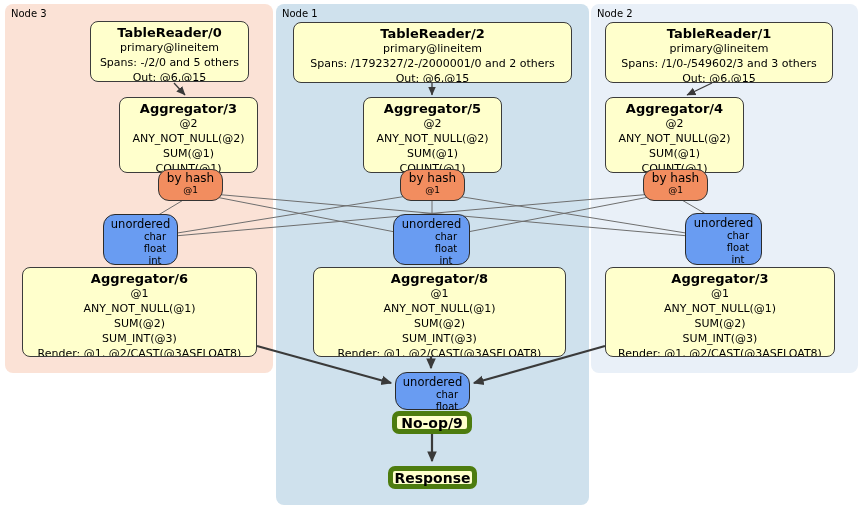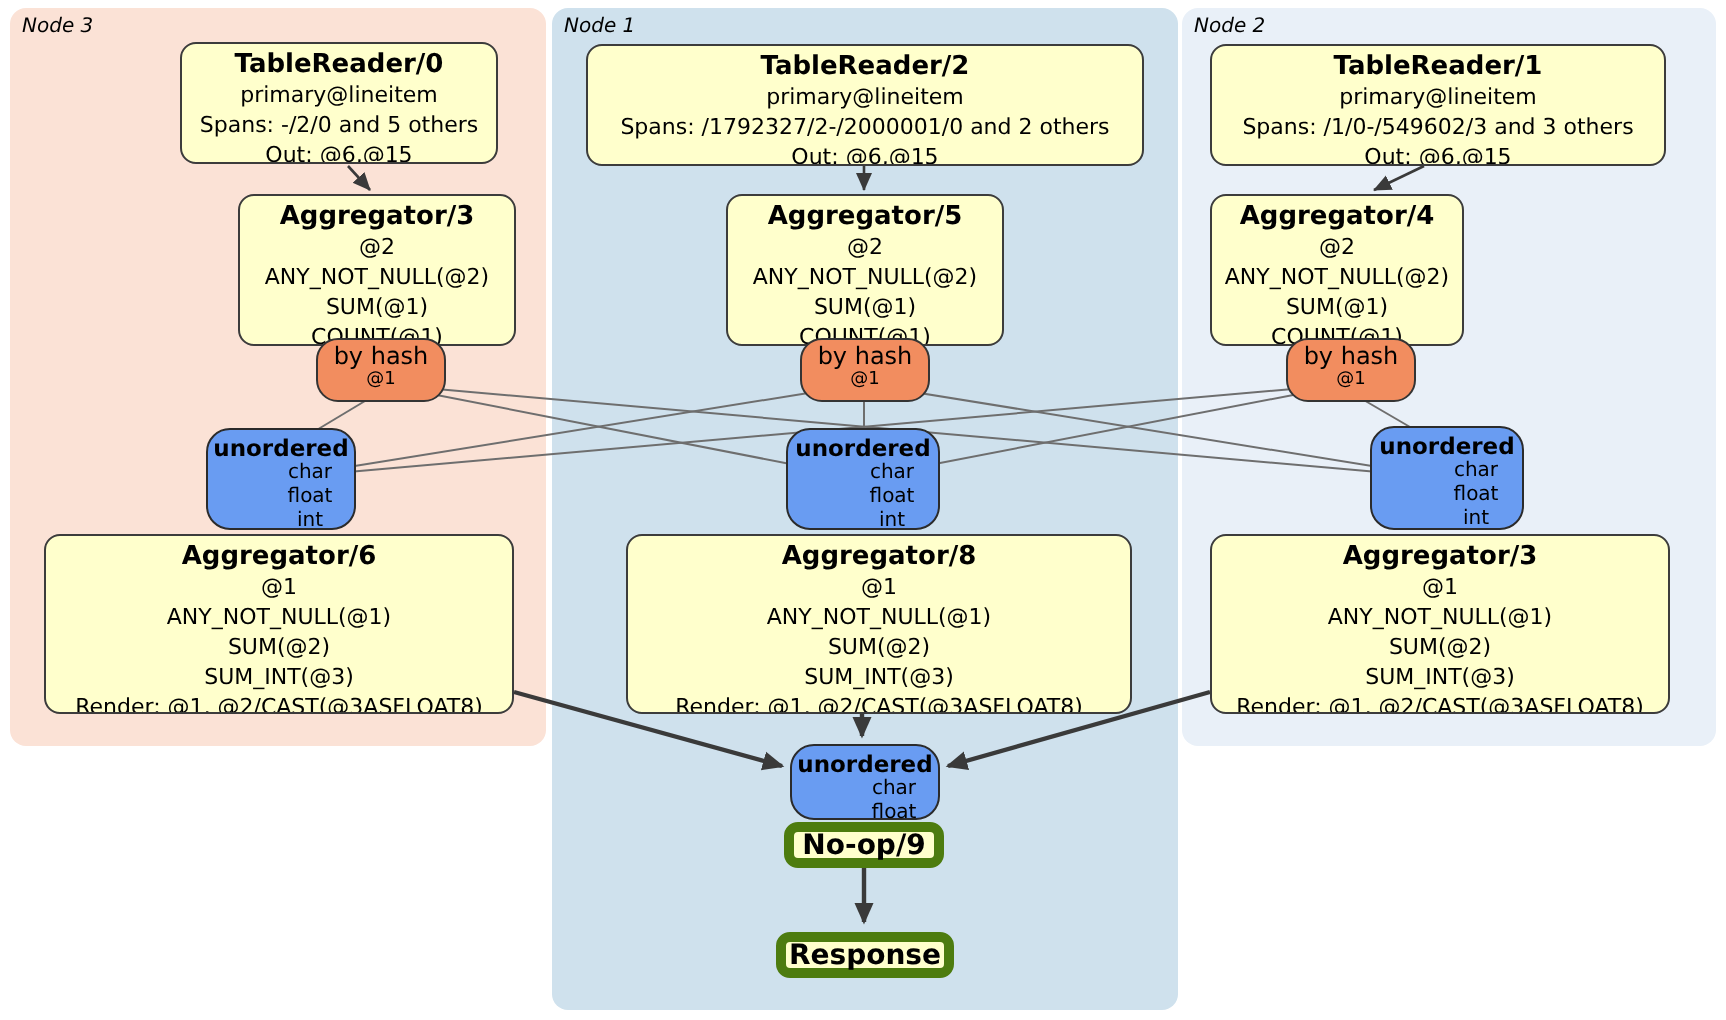--- a/index.html
+++ b/index.html
@@ -1,19 +1,19 @@
 <!DOCTYPE html>
 <html><head>
 <meta charset="utf-8">
 <style>
   html,body{margin:0;padding:0;background:#ffffff;}
   #stage{position:relative;width:863px;height:510px;background:#ffffff;
          font-family:"DejaVu Sans",sans-serif;color:#000;overflow:hidden;}
 
-  .region{position:absolute;border-radius:8px;z-index:1;font-style:italic;}
+  .region{position:absolute;border-radius:8px;z-index:1;}
   .region-label{position:absolute;left:6px;top:4px;font-size:10px;color:#000;}
   #region-node3{left:5px;top:4px;width:268px;height:369px;background:#fbe2d6;}
   #region-node1{left:276px;top:4px;width:313px;height:501px;background:#cfe1ed;}
   #region-node2{left:591px;top:4px;width:267px;height:369px;background:#e9f0f8;}
 
   #edges{position:absolute;left:0;top:0;z-index:2;}
   .e0{stroke:#6e6e6e;stroke-width:1;fill:none;}
   .e1{stroke:#3a3a3a;stroke-width:1.3;fill:none;}
   .e2{stroke:#3a3a3a;stroke-width:2.2;fill:none;}
 
@@ -22,21 +22,21 @@
   .pbox .t{font-size:13px;font-weight:bold;line-height:15px;white-space:nowrap;}
   .pbox .l{font-size:11px;line-height:15px;white-space:nowrap;}
 
   .router{position:absolute;box-sizing:border-box;background:#f28d5f;border:1.5px solid #343434;
           border-radius:11px;text-align:center;padding-top:1px;z-index:4;}
   .router .t{font-size:12px;font-weight:normal;line-height:14px;}
   .router .s{font-size:9px;line-height:11px;}
 
   .sync{position:absolute;box-sizing:border-box;background:#699cf2;border:1.5px solid #2b2b2b;
         border-radius:12px;text-align:center;padding-top:3px;z-index:4;}
-  .sync .t{font-size:11.5px;font-weight:bold;line-height:13px;}
+  .sync .t{font-size:11.5px;font-weight:normal;line-height:13px;}
   .sync .l{font-size:10px;line-height:12px;margin-left:29px;}
 
   .endbox{position:absolute;box-sizing:border-box;background:#ffffcc;border:5px solid #4d7c0f;
           border-radius:7px;text-align:center;z-index:3;font-size:14px;font-weight:bold;
           display:flex;align-items:center;justify-content:center;}
 </style>
 </head>
 <body>
 
 <div id="stage">
@@ -145,21 +145,21 @@
     <div class="l">SUM_INT(@3)</div>
     <div class="l">Render: @1, @2/CAST(@3ASFLOAT8)</div>
   </div>
 
   <div class="pbox" style="left:605px;top:22px;width:228px;height:61px">
     <div class="t">TableReader/1</div>
     <div class="l">primary@lineitem</div>
     <div class="l">Spans: /1/0-/549602/3 and 3 others</div>
     <div class="l">Out: @6,@15</div>
   </div>
-  <div class="pbox" style="left:605px;top:97px;width:127px;height:76px">
+  <div class="pbox" style="left:605px;top:97px;width:139px;height:76px">
     <div class="t">Aggregator/4</div>
     <div class="l">@2</div>
     <div class="l">ANY_NOT_NULL(@2)</div>
     <div class="l">SUM(@1)</div>
     <div class="l">COUNT(@1)</div>
   </div>
   <div class="router" style="left:643px;top:169px;width:65px;height:32px">
     <div class="t">by hash</div>
     <div class="s">@1</div>
   </div>

